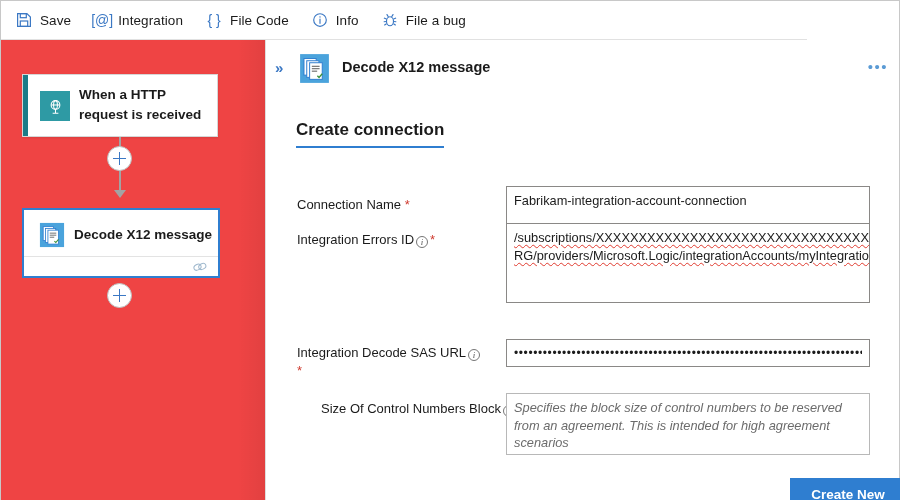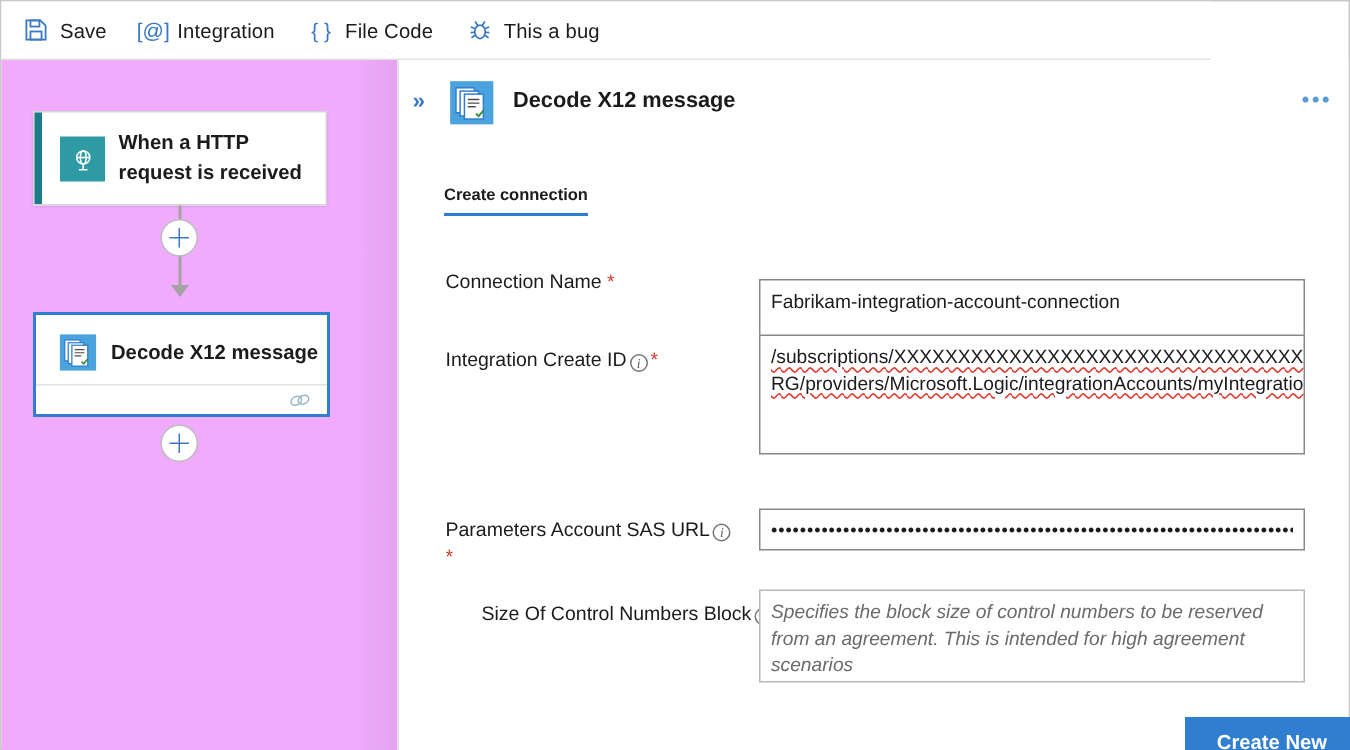--- a/index.html
+++ b/index.html
@@ -49,21 +49,21 @@
   .bracket-ico {
     font-size: 14px; color: #3b78c4;
     font-family: "Liberation Sans", sans-serif;
     line-height: 1;
   }
 
   
   .canvas {
     position: absolute; left: 0; top: 39px;
     width: 264px; height: 460px;
-    background: #f0abfc;
+    background: #ef4444;
     overflow: hidden;
   }
   .canvas-shadow {
     position: absolute; left: 214px; top: 39px;
     width: 50px; height: 460px;
     background: linear-gradient(to right, rgba(0,0,0,0) 0%, rgba(0,0,0,0.0) 45%, rgba(0,0,0,0.055) 100%);
     pointer-events: none;
   }
 
   
@@ -184,21 +184,21 @@
     line-height: 1;
   }
 
   .tabrow {
     position: absolute; left: 30px; top: 80px;
     height: 28px;
   }
   .tab {
     position: relative;
     display: inline-block;
-    font-size: 11px; font-weight: bold;
+    font-size: 17px; font-weight: bold;
     color: #1b1b1b;
     padding-bottom: 8px;
     cursor: pointer;
   }
   .tab.active::after {
     content: ""; position: absolute;
     left: 0; right: 0; bottom: 0; height: 2.5px;
     background: #2f7ed0;
   }
 
@@ -293,31 +293,41 @@
     </div>
 
     <div class="tb-item">
       <span class="tb-ico">
         <span class="bracket-ico">{&nbsp;}</span>
       </span>
       <span class="tb-lbl">File Code</span>
     </div>
 
 
+    <div class="tb-item">
+      <span class="tb-ico">
+        <svg width="16" height="16" viewBox="0 0 16 16" stroke="#3b78c4" stroke-width="1.15" fill="none">
+          <circle cx="8" cy="8" r="6.3"></circle>
+          <path d="M8 7.1 V11.3" stroke-linecap="round"></path>
+          <circle cx="8" cy="4.9" r="0.72" fill="#3b78c4" stroke="none"></circle>
+        </svg>
+      </span>
+      <span class="tb-lbl">Info</span>
+    </div>
 
     <div class="tb-item">
       <span class="tb-ico">
         <svg width="16" height="16" viewBox="0 0 16 16" stroke="#3b78c4" stroke-width="1.15" fill="none">
           <ellipse cx="8" cy="9.2" rx="3.5" ry="4.5"></ellipse>
           <path d="M5 2.6 L6.3 4.8 M11 2.6 L9.7 4.8" stroke-linecap="round"></path>
           <path d="M4.5 7 L1.9 6 M4.5 9.5 L1.7 9.8 M4.5 11.7 L2.3 13.2"></path>
           <path d="M11.5 7 L14.1 6 M11.5 9.5 L14.3 9.8 M11.5 11.7 L13.7 13.2"></path>
         </svg>
       </span>
-      <span class="tb-lbl">This a bug</span>
+      <span class="tb-lbl">File a bug</span>
     </div>
 
   </div>
 
   <div class="canvas">
 
     <div class="node-http">
       <div class="accent"></div>
       <div class="n-ico">
         <svg width="19" height="19" viewBox="0 0 20 20" fill="none" stroke="#ffffff" stroke-width="1.1">
@@ -377,39 +387,39 @@
       <div class="ellipsis">•••</div>
     </div>
 
     <div class="tabrow">
       <div class="tab active">Create connection</div>
     </div>
 
     <div class="form">
 
       <div class="frow">
-        <div class="flabel" style="top:4px;">
+        <div class="flabel" style="top:21px;">
           <span>Connection Name</span>
           <span class="req">*</span>
         </div>
         <div class="fbox" style="top:11px;height:44px;">Fabrikam-integration-account-connection</div>
       </div>
 
       <div class="frow">
         <div class="flabel" style="top:56px;">
-          <span>Integration Create ID</span><span class="info-i">i</span><span class="req">*</span>
+          <span>Integration Errors ID</span><span class="info-i">i</span><span class="req">*</span>
         </div>
         <div class="fbox" style="top:48px;height:80px;">
           <span class="wavy">/subscriptions/XXXXXXXXXXXXXXXXXXXXXXXXXXXXXXXX/resourceGroups/integrationAccount-RG/providers/Microsoft.Logic/integrationAccounts/myIntegrationAccount</span>
         </div>
       </div>
 
       <div class="frow">
         <div class="flabel" style="top:169px;">
-          <span>Parameters Account SAS URL</span><span class="info-i">i</span><br>
+          <span>Integration Decode SAS URL</span><span class="info-i">i</span><br>
           <span class="req">*</span>
         </div>
         <div class="fbox" style="top:164px;height:28px;">
           <span class="dots">•••••••••••••••••••••••••••••••••••••••••••••••••••••••••••••••••••••••••••••••••••••••••••••••••••••••••••…</span>
         </div>
       </div>
 
       <div class="frow">
         <div class="flabel" style="top:225px;width:215px;margin-left:24px;">
           <span>Size Of Control Numbers Block</span><span class="info-i">i</span>

